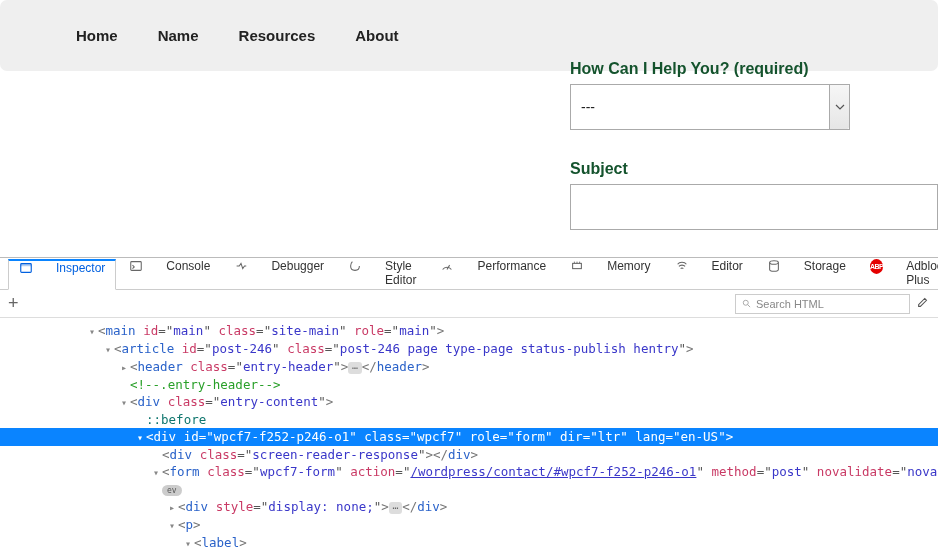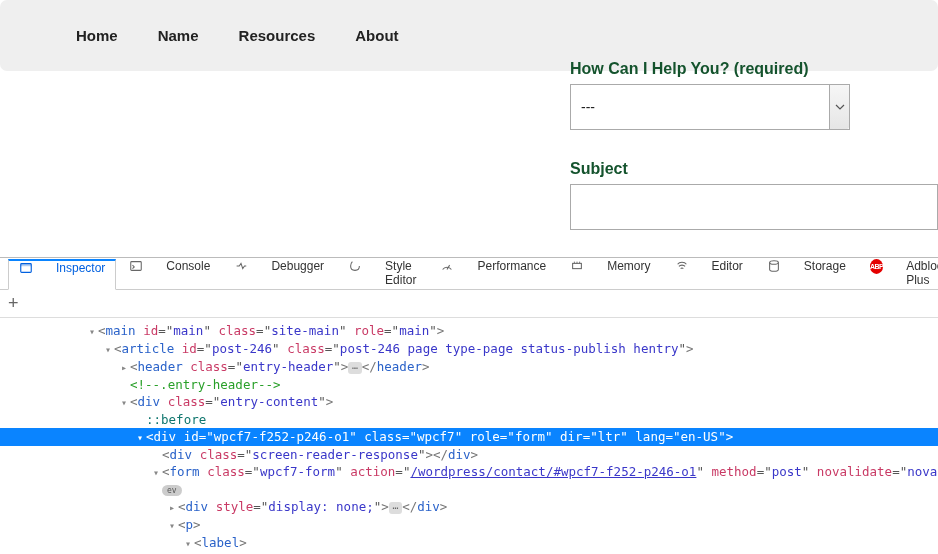--- a/index.html
+++ b/index.html
@@ -159,20 +159,34 @@
       <span>Storage</span>
     </div>
     <div class="dt-tab">
       <span class="abp-icon">ABP</span>
       <span>Adblock Plus</span>
     </div>
   </div>
 
   <div class="dt-sub">
     <span class="plus">+</span>
+    <div style="display:flex;align-items:center;">
+      <div class="search-box">
+        <svg width="10" height="10" viewBox="0 0 16 16" style="margin-right:4px;">
+            <circle cx="6" cy="6" r="4" stroke="#999" fill="none" stroke-width="1.3"></circle>
+            <line x1="9" y1="9" x2="13" y2="13" stroke="#999" stroke-width="1.3"></line>
+          </svg>
+        <span>Search HTML</span>
+      </div>
+      <span class="edit-icon">
+        <svg width="14" height="14" viewBox="0 0 16 16">
+            <path d="M3 11 L10 4 L12 6 L5 13 L3 13 Z" stroke="#555" fill="none" stroke-width="1.2"></path>
+          </svg>
+      </span>
+    </div>
   </div>
 
   <div class="dom-tree">
 
     <div class="dom-line" style="padding-left:86px;">
       <span class="arrow open"></span><span class="br">&lt;</span><span class="tag">main</span> <span class="attr-n">id</span><span class="eq">="</span><span class="attr-v">main</span><span class="eq">"</span> <span class="attr-n">class</span><span class="eq">="</span><span class="attr-v">site-main</span><span class="eq">"</span> <span class="attr-n">role</span><span class="eq">="</span><span class="attr-v">main</span><span class="eq">"</span><span class="br">&gt;</span>
     </div>
 
     <div class="dom-line" style="padding-left:102px;">
       <span class="arrow open"></span><span class="br">&lt;</span><span class="tag">article</span> <span class="attr-n">id</span><span class="eq">="</span><span class="attr-v">post-246</span><span class="eq">"</span> <span class="attr-n">class</span><span class="eq">="</span><span class="attr-v">post-246 page type-page status-publish hentry</span><span class="eq">"</span><span class="br">&gt;</span>

